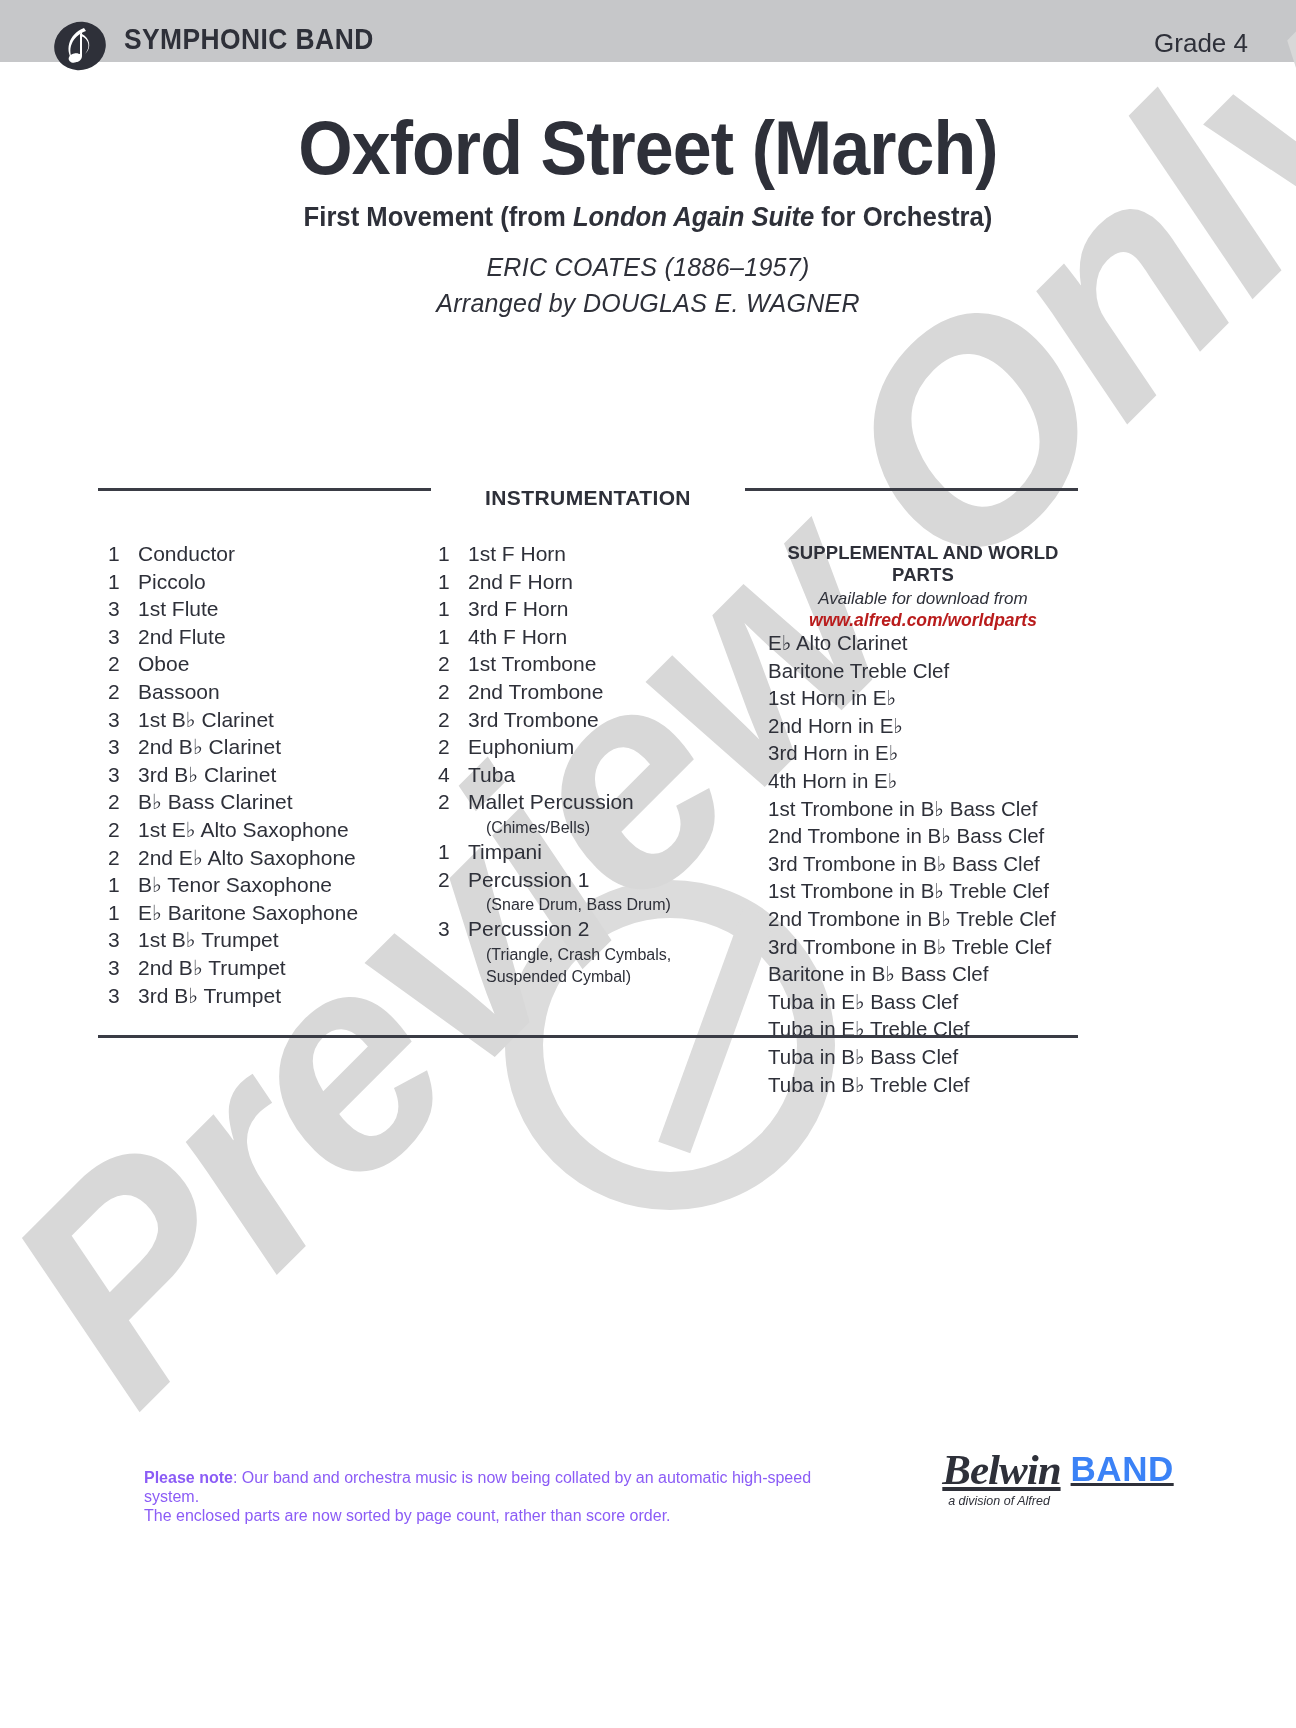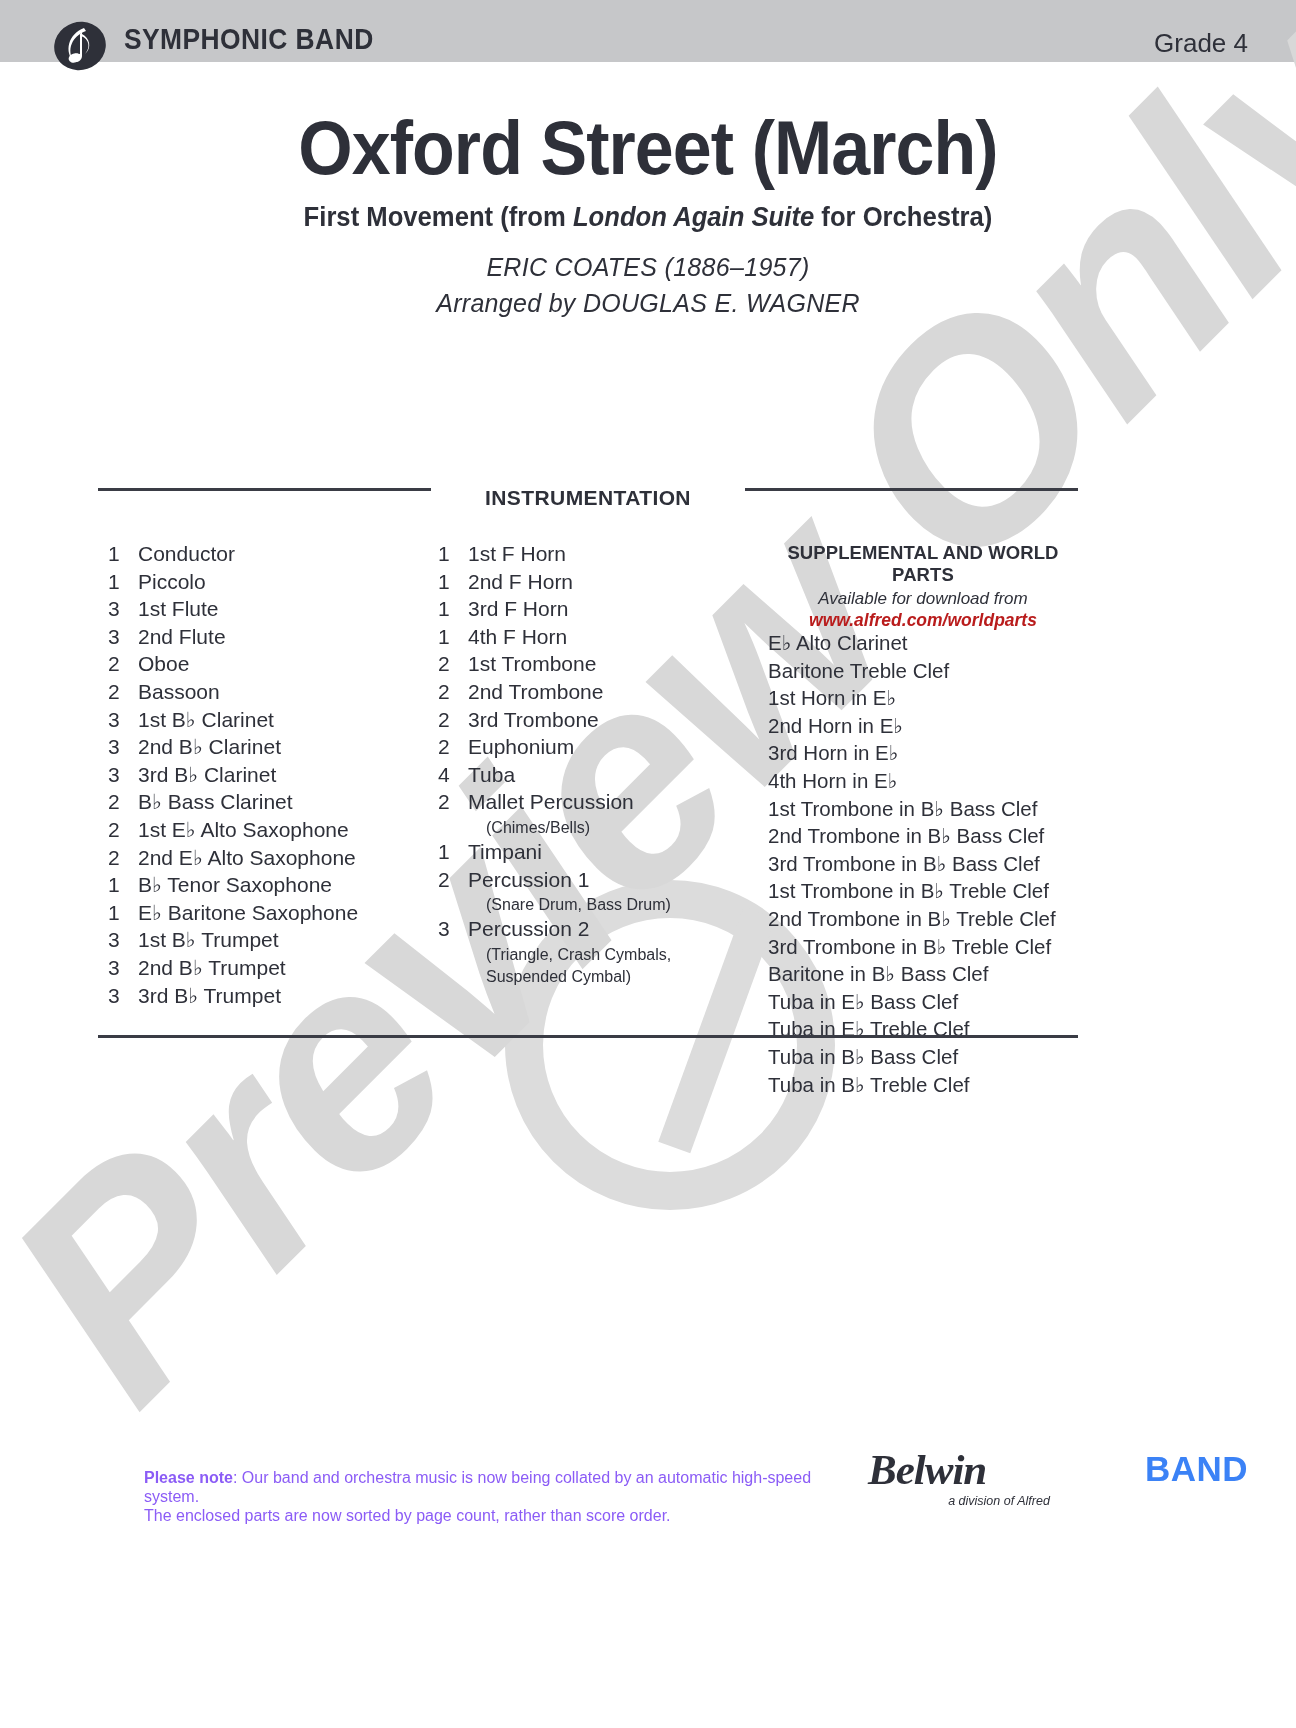--- a/index.html
+++ b/index.html
@@ -225,22 +225,23 @@
   }
   #footer-note .bold-italic{font-weight:bold;}
   #belwin-logo{
     position:absolute;
     right:48px;top:1440px;
     width:380px;height:72px;
     z-index:8;
     text-align:right;
   }
   #belwin-wordmark{
-    display:flex;align-items:center;justify-content:space-between;
+    display:flex;align-items:center;justify-content:center;
     height:58px;
+    text-decoration:underline;
   }
   #belwin-script{
     font-size:43px;
     font-style:italic;
     font-family:"Liberation Serif", serif;
     font-weight:bold;
     color:#2e3039;
     letter-spacing:-1px;
   }
   #belwin-band-word{

